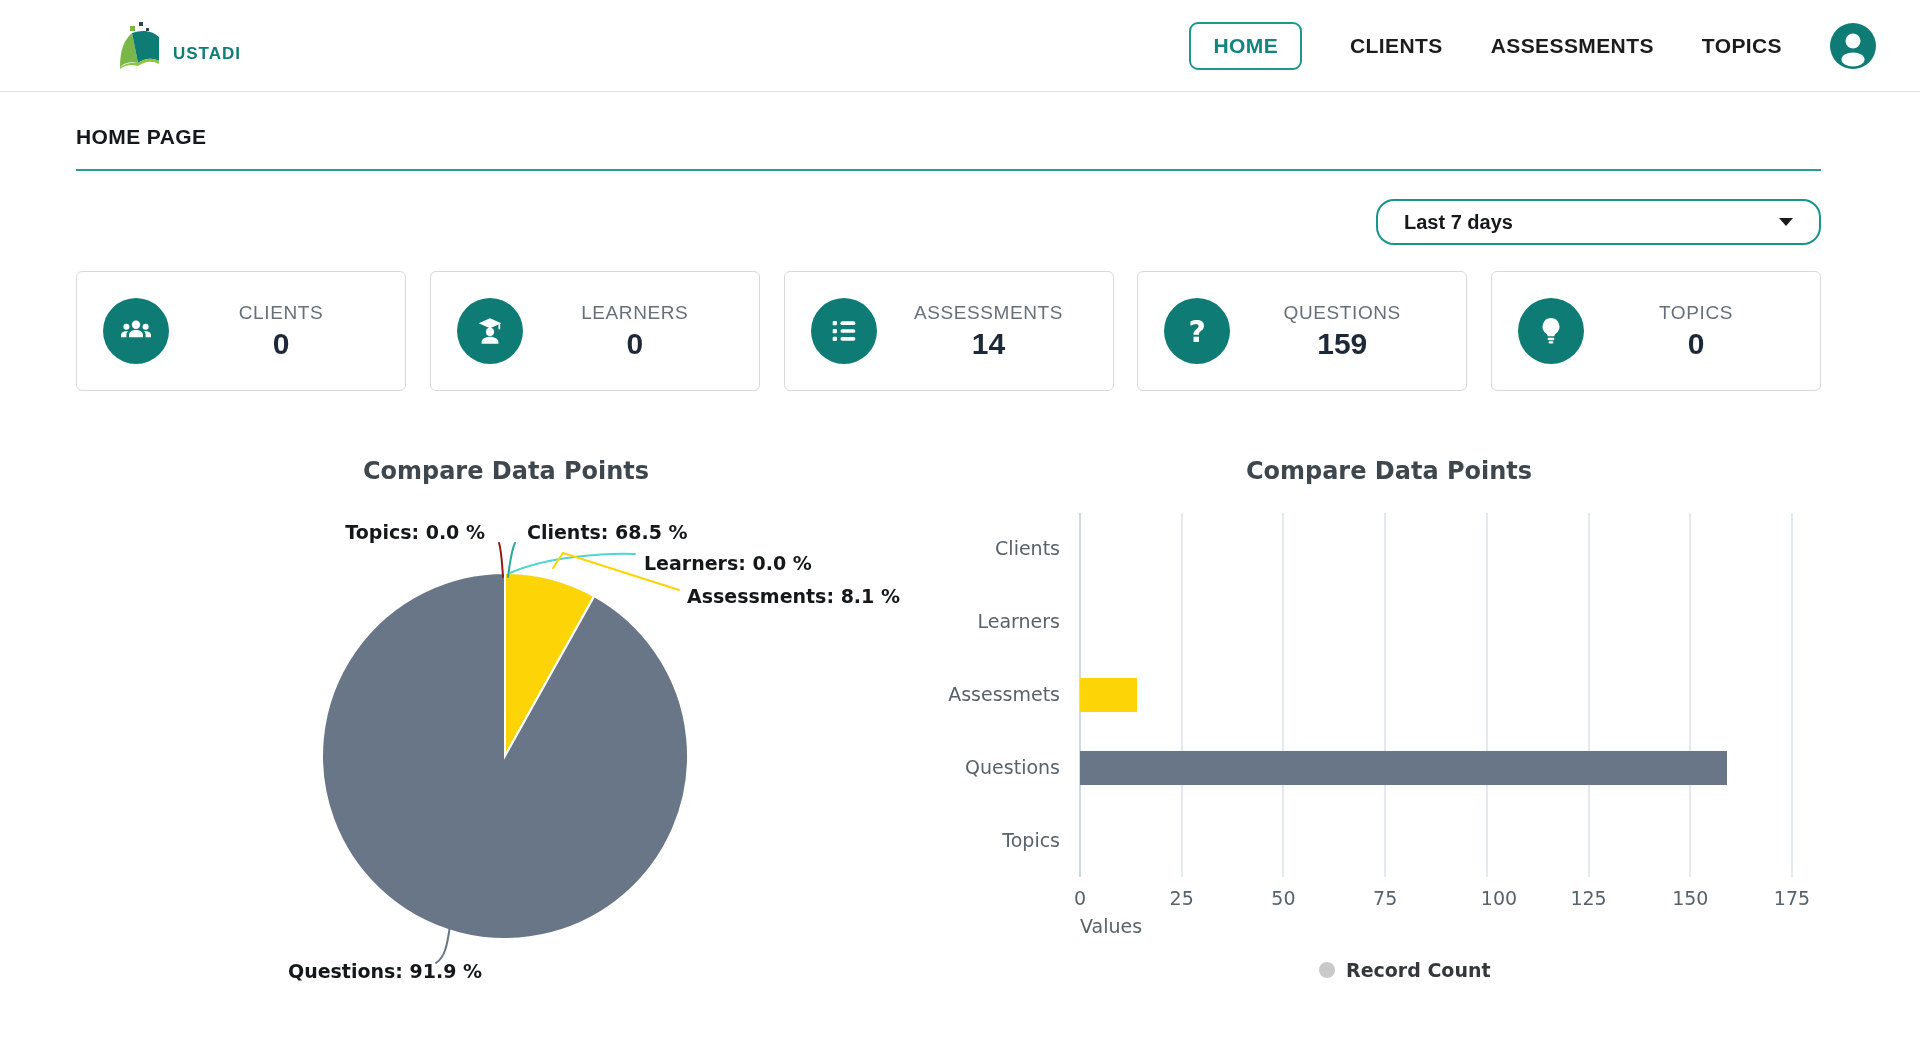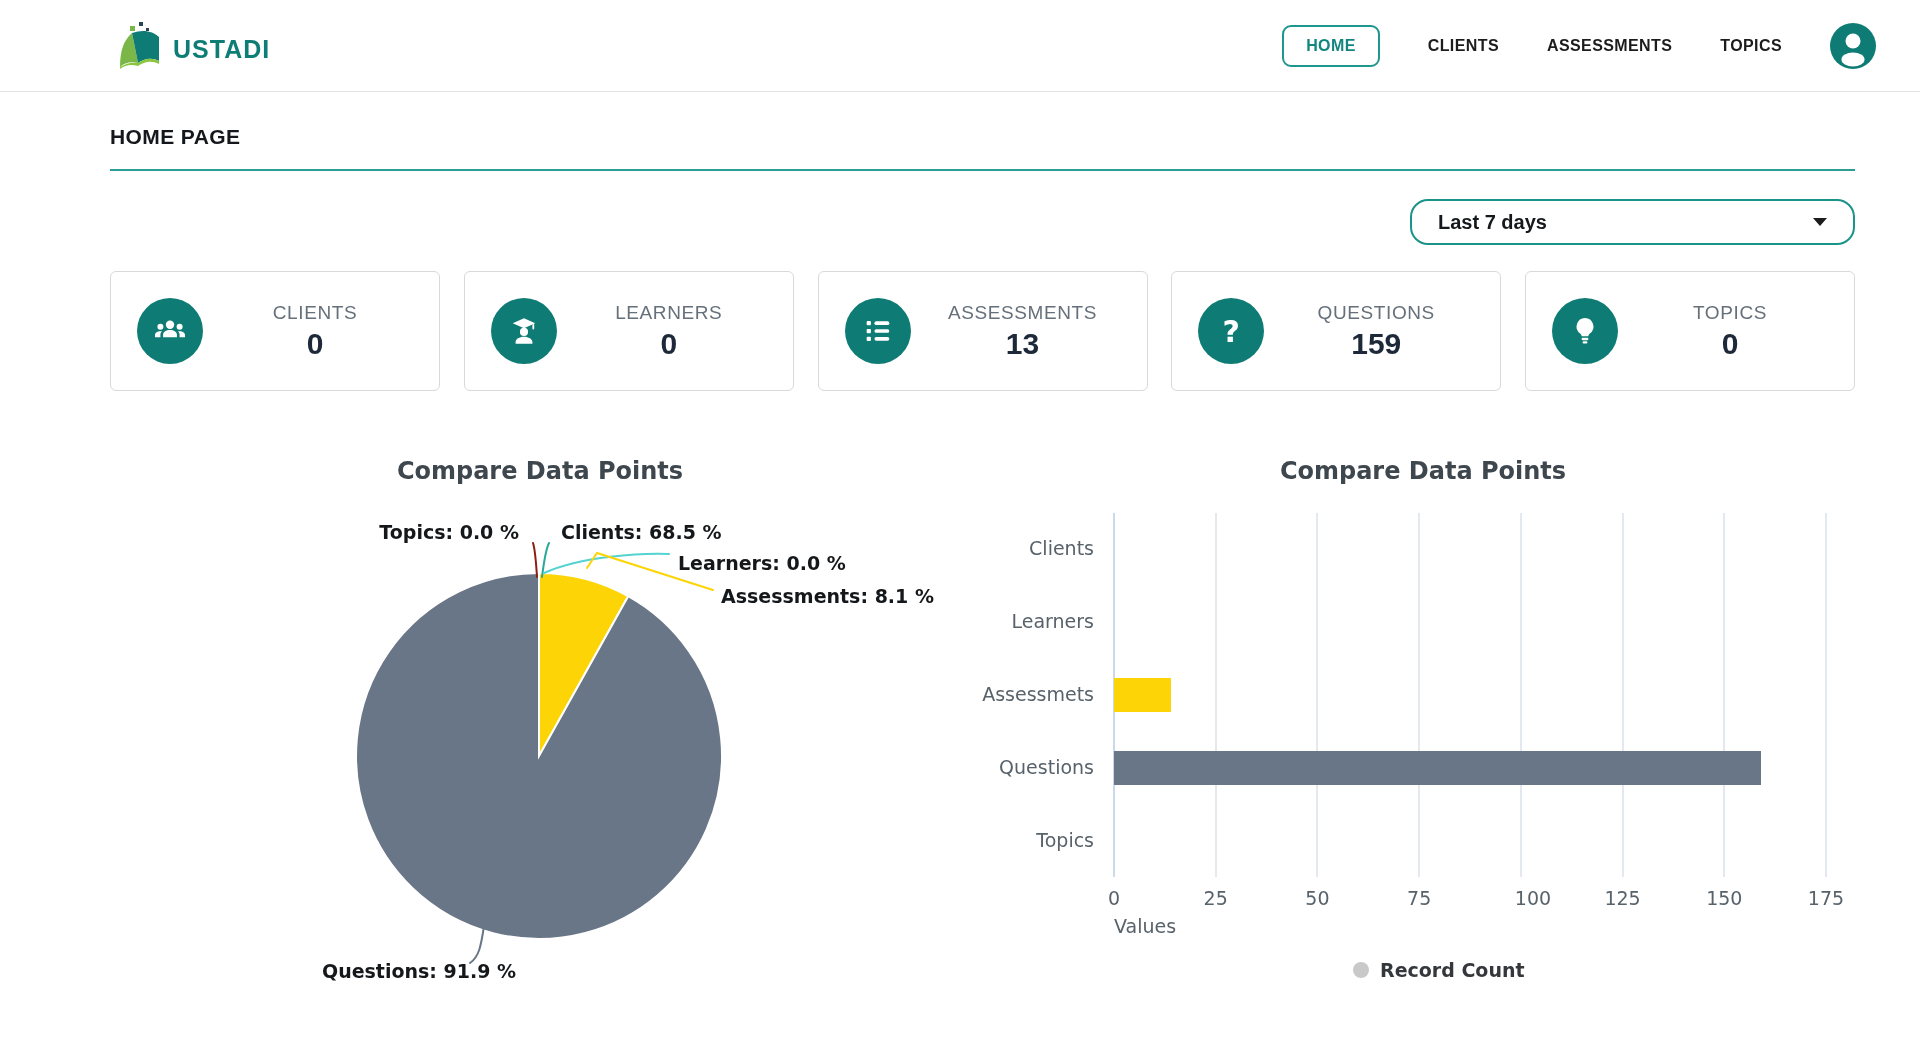--- a/index.html
+++ b/index.html
@@ -3,30 +3,30 @@
 <meta charset="utf-8">
 <style>
   * { box-sizing: border-box; margin: 0; padding: 0; }
   html,body { width:1920px; height:1053px; background:#ffffff; overflow:hidden;
               font-family:"Liberation Sans", sans-serif; }
 
   
   .navbar { height:92px; display:flex; align-items:center;
             padding:0 44px 0 112px; border-bottom:1px solid #e4e4e4; background:#fff; }
   .logo { display:flex; align-items:flex-end; gap:6px; cursor:pointer; }
-  .logo-text { font-size:25px; font-weight:bold; letter-spacing:1px; color:#0e7d76; padding-bottom:6px; }
+  .logo-text { font-size:17px; font-weight:bold; letter-spacing:1px; color:#0e7d76; padding-bottom:6px; }
   .nav-links { margin-left:auto; display:flex; align-items:center; gap:48px; }
-  .nav-item { font-size:16px; font-weight:bold; letter-spacing:.4px; color:#1c1c1c;
+  .nav-item { font-size:21px; font-weight:bold; letter-spacing:.4px; color:#1c1c1c;
               cursor:pointer; white-space:nowrap; }
   .nav-item.active { color:#12867e; border:2px solid #1f968e; border-radius:9px;
                      padding:10px 22px; }
   .avatar { margin-left:48px; width:46px; height:46px; cursor:pointer; }
 
   
-  main { margin-left:110px; width:1745px; }
+  main { margin-left:76px; width:1745px; }
   .page-title { margin-top:33px; font-size:21px; font-weight:bold; letter-spacing:.4px; color:#14181c; }
   .title-rule { margin-top:20px; border:none; border-top:2px solid #2b9e94; }
 
   .filter-row { margin-top:28px; display:flex; justify-content:flex-end; }
   .dropdown { width:445px; height:46px; border:2px solid #1a948a; border-radius:18px;
               display:flex; align-items:center; padding:0 26px; cursor:pointer; background:#fff; }
   .dropdown-value { font-size:20px; font-weight:bold; color:#16191c; }
   .caret { margin-left:auto; width:0; height:0; border-left:7px solid transparent;
            border-right:7px solid transparent; border-top:8px solid #1c1c1c; }
 
@@ -150,21 +150,21 @@
           <rect x="4" y="5" width="3" height="3" rx=".7"></rect>
             <rect x="9.5" y="5.2" width="10.5" height="2.6" rx="1.3"></rect>
           <rect x="4" y="10.5" width="3" height="3" rx=".7"></rect>
             <rect x="9.5" y="10.7" width="10.5" height="2.6" rx="1.3"></rect>
           <rect x="4" y="16" width="3" height="3" rx=".7"></rect>
             <rect x="9.5" y="16.2" width="10.5" height="2.6" rx="1.3"></rect>
         </svg>
       </div>
       <div class="card-body">
         <div class="card-label">ASSESSMENTS</div>
-        <div class="card-value">13</div>
+        <div class="card-value">14</div>
       </div>
     </div>
 
     <div class="card">
       <div class="card-icon">
         <span class="qmark">?</span>
       </div>
       <div class="card-body">
         <div class="card-label">QUESTIONS</div>
         <div class="card-value">159</div>

